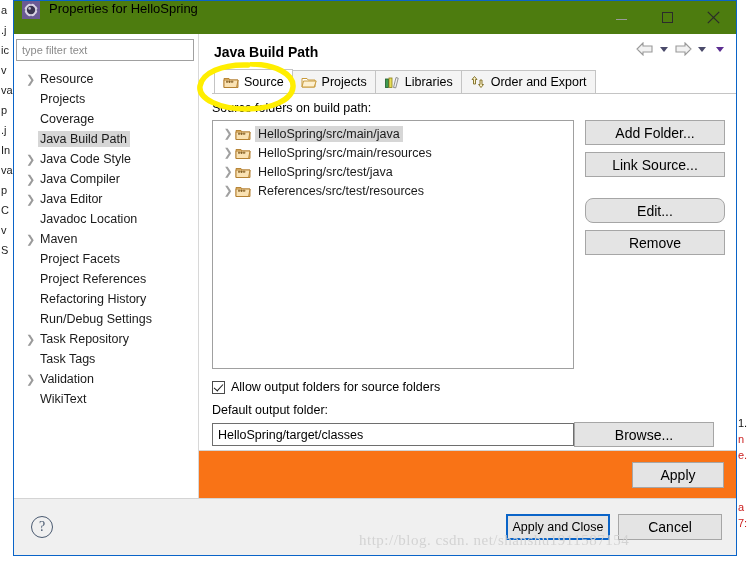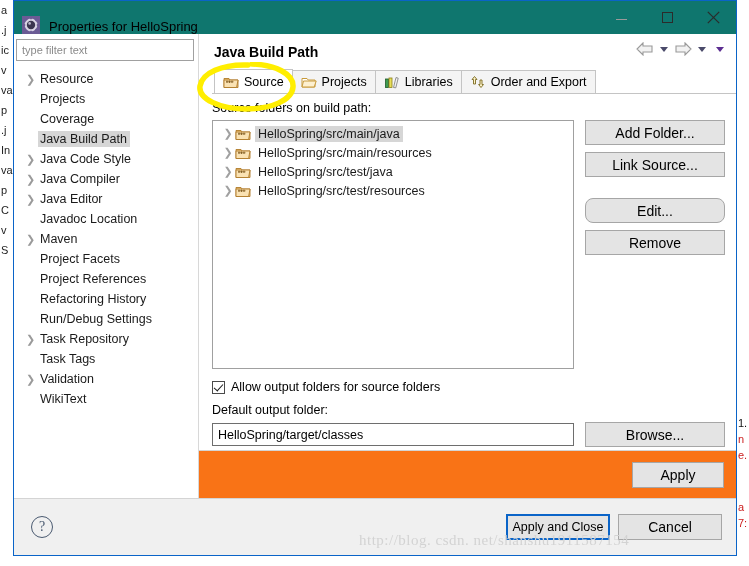--- a/index.html
+++ b/index.html
@@ -64,23 +64,23 @@
     background: #f0f0f0;
     border: 1px solid #0a64c8;
     box-sizing: border-box;
     display: flex;
     flex-direction: column;
   }
 
   
   .titlebar {
     height: 33px;
-    background: #0f766e;
-    display: flex;
-    align-items: flex-end;
+    background: #4d7c0f;
+    display: flex;
+    align-items: flex-start;
     flex: 0 0 auto;
     position: relative;
   }
   .title-icon {
     width: 18px; height: 18px;
     margin-left: 8px;
     position: relative;
     flex: 0 0 auto;
   }
   .title-text {
@@ -350,21 +350,20 @@
     background: #ffffff;
     box-sizing: border-box;
     display: flex;
     align-items: center;
     padding-left: 5px;
     font-size: 12.5px;
     color: #000;
     font-family: "Liberation Sans", sans-serif;
   }
   .browse-btn {
-    margin-left: 11px;
     width: 140px;
     height: 25px;
   }
 
   
   .apply-strip {
     flex: 0 0 auto;
     height: 47px;
     background: #f97316;
     border-top: 1px solid #d4d4d4;
@@ -721,21 +720,21 @@
                   <path d="M1 3.5 L6 3.5 L7.2 5 L15 5 L15 12.5 L1 12.5 Z" fill="#f3c980" stroke="#b07c2a" stroke-width="0.9"></path>
                   <path d="M1 5 L15 5 L13.6 12.5 L1 12.5 Z" fill="#fae2b3" stroke="#b07c2a" stroke-width="0.9"></path>
                   <g stroke="#7a5418" stroke-width="0.8">
                     <line x1="4" y1="5.6" x2="4" y2="8"></line>
                       <line x1="6.5" y1="5.6" x2="6.5" y2="8"></line>
                     <line x1="9" y1="5.6" x2="9" y2="8"></line>
                       <line x1="3" y1="6.8" x2="10.5" y2="6.8"></line>
                   </g>
                 </svg>
               </div>
-              <div class="lbl">HelloSpring/src/test/resources</div>
+              <div class="lbl">References/src/test/resources</div>
             </div>
           </div>
 
           <div class="btncol">
             <div class="btn">Add Folder...</div>
             <div class="btn">Link Source...</div>
             <div class="btn gap">Edit...</div>
             <div class="btn">Remove</div>
           </div>
         </div>

